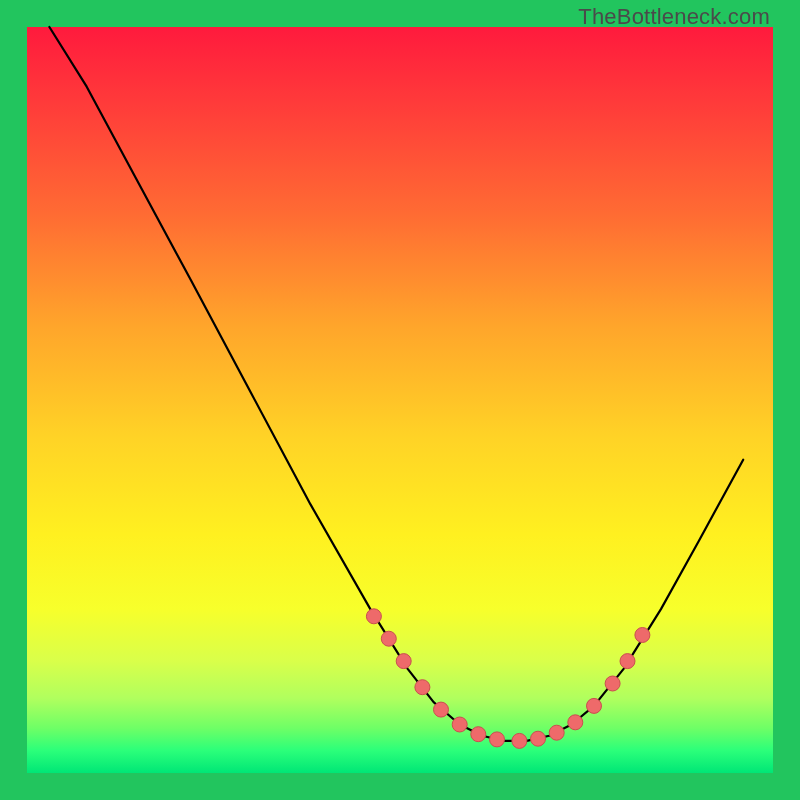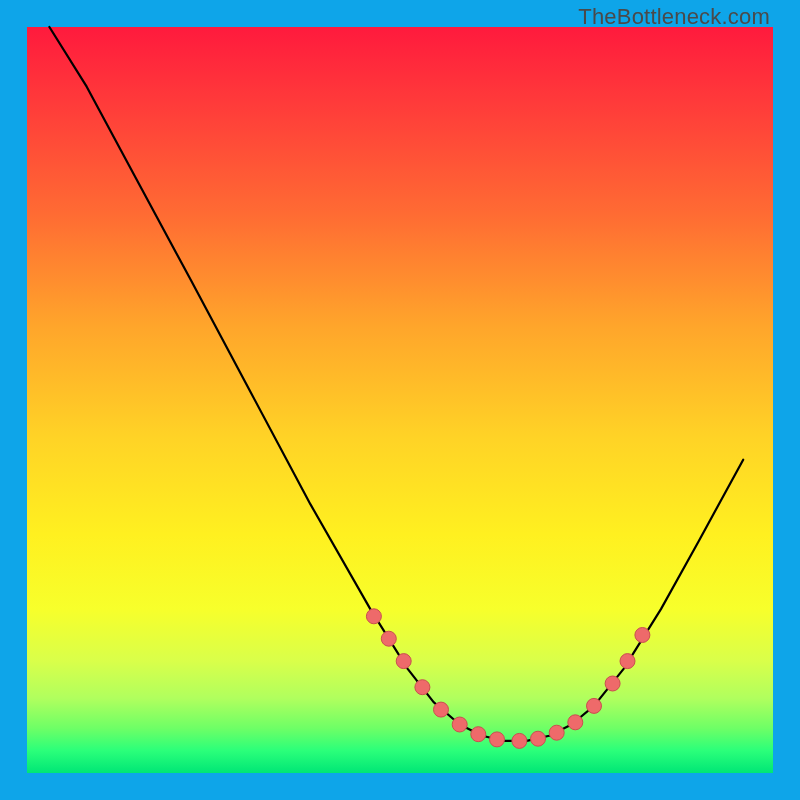--- a/index.html
+++ b/index.html
@@ -7,21 +7,21 @@
     padding: 0;
     width: 800px;
     height: 800px;
     background: #000;
     overflow: hidden;
   }
   .chart-container {
     position: relative;
     width: 800px;
     height: 800px;
-    background: #0ea5e9;
+    background: #22c55e;
   }
   .plot-area {
     position: absolute;
     left: 27px;
     top: 27px;
     width: 746px;
     height: 746px;
     
     background: linear-gradient(to bottom,
       #ff1a3d 0%,

